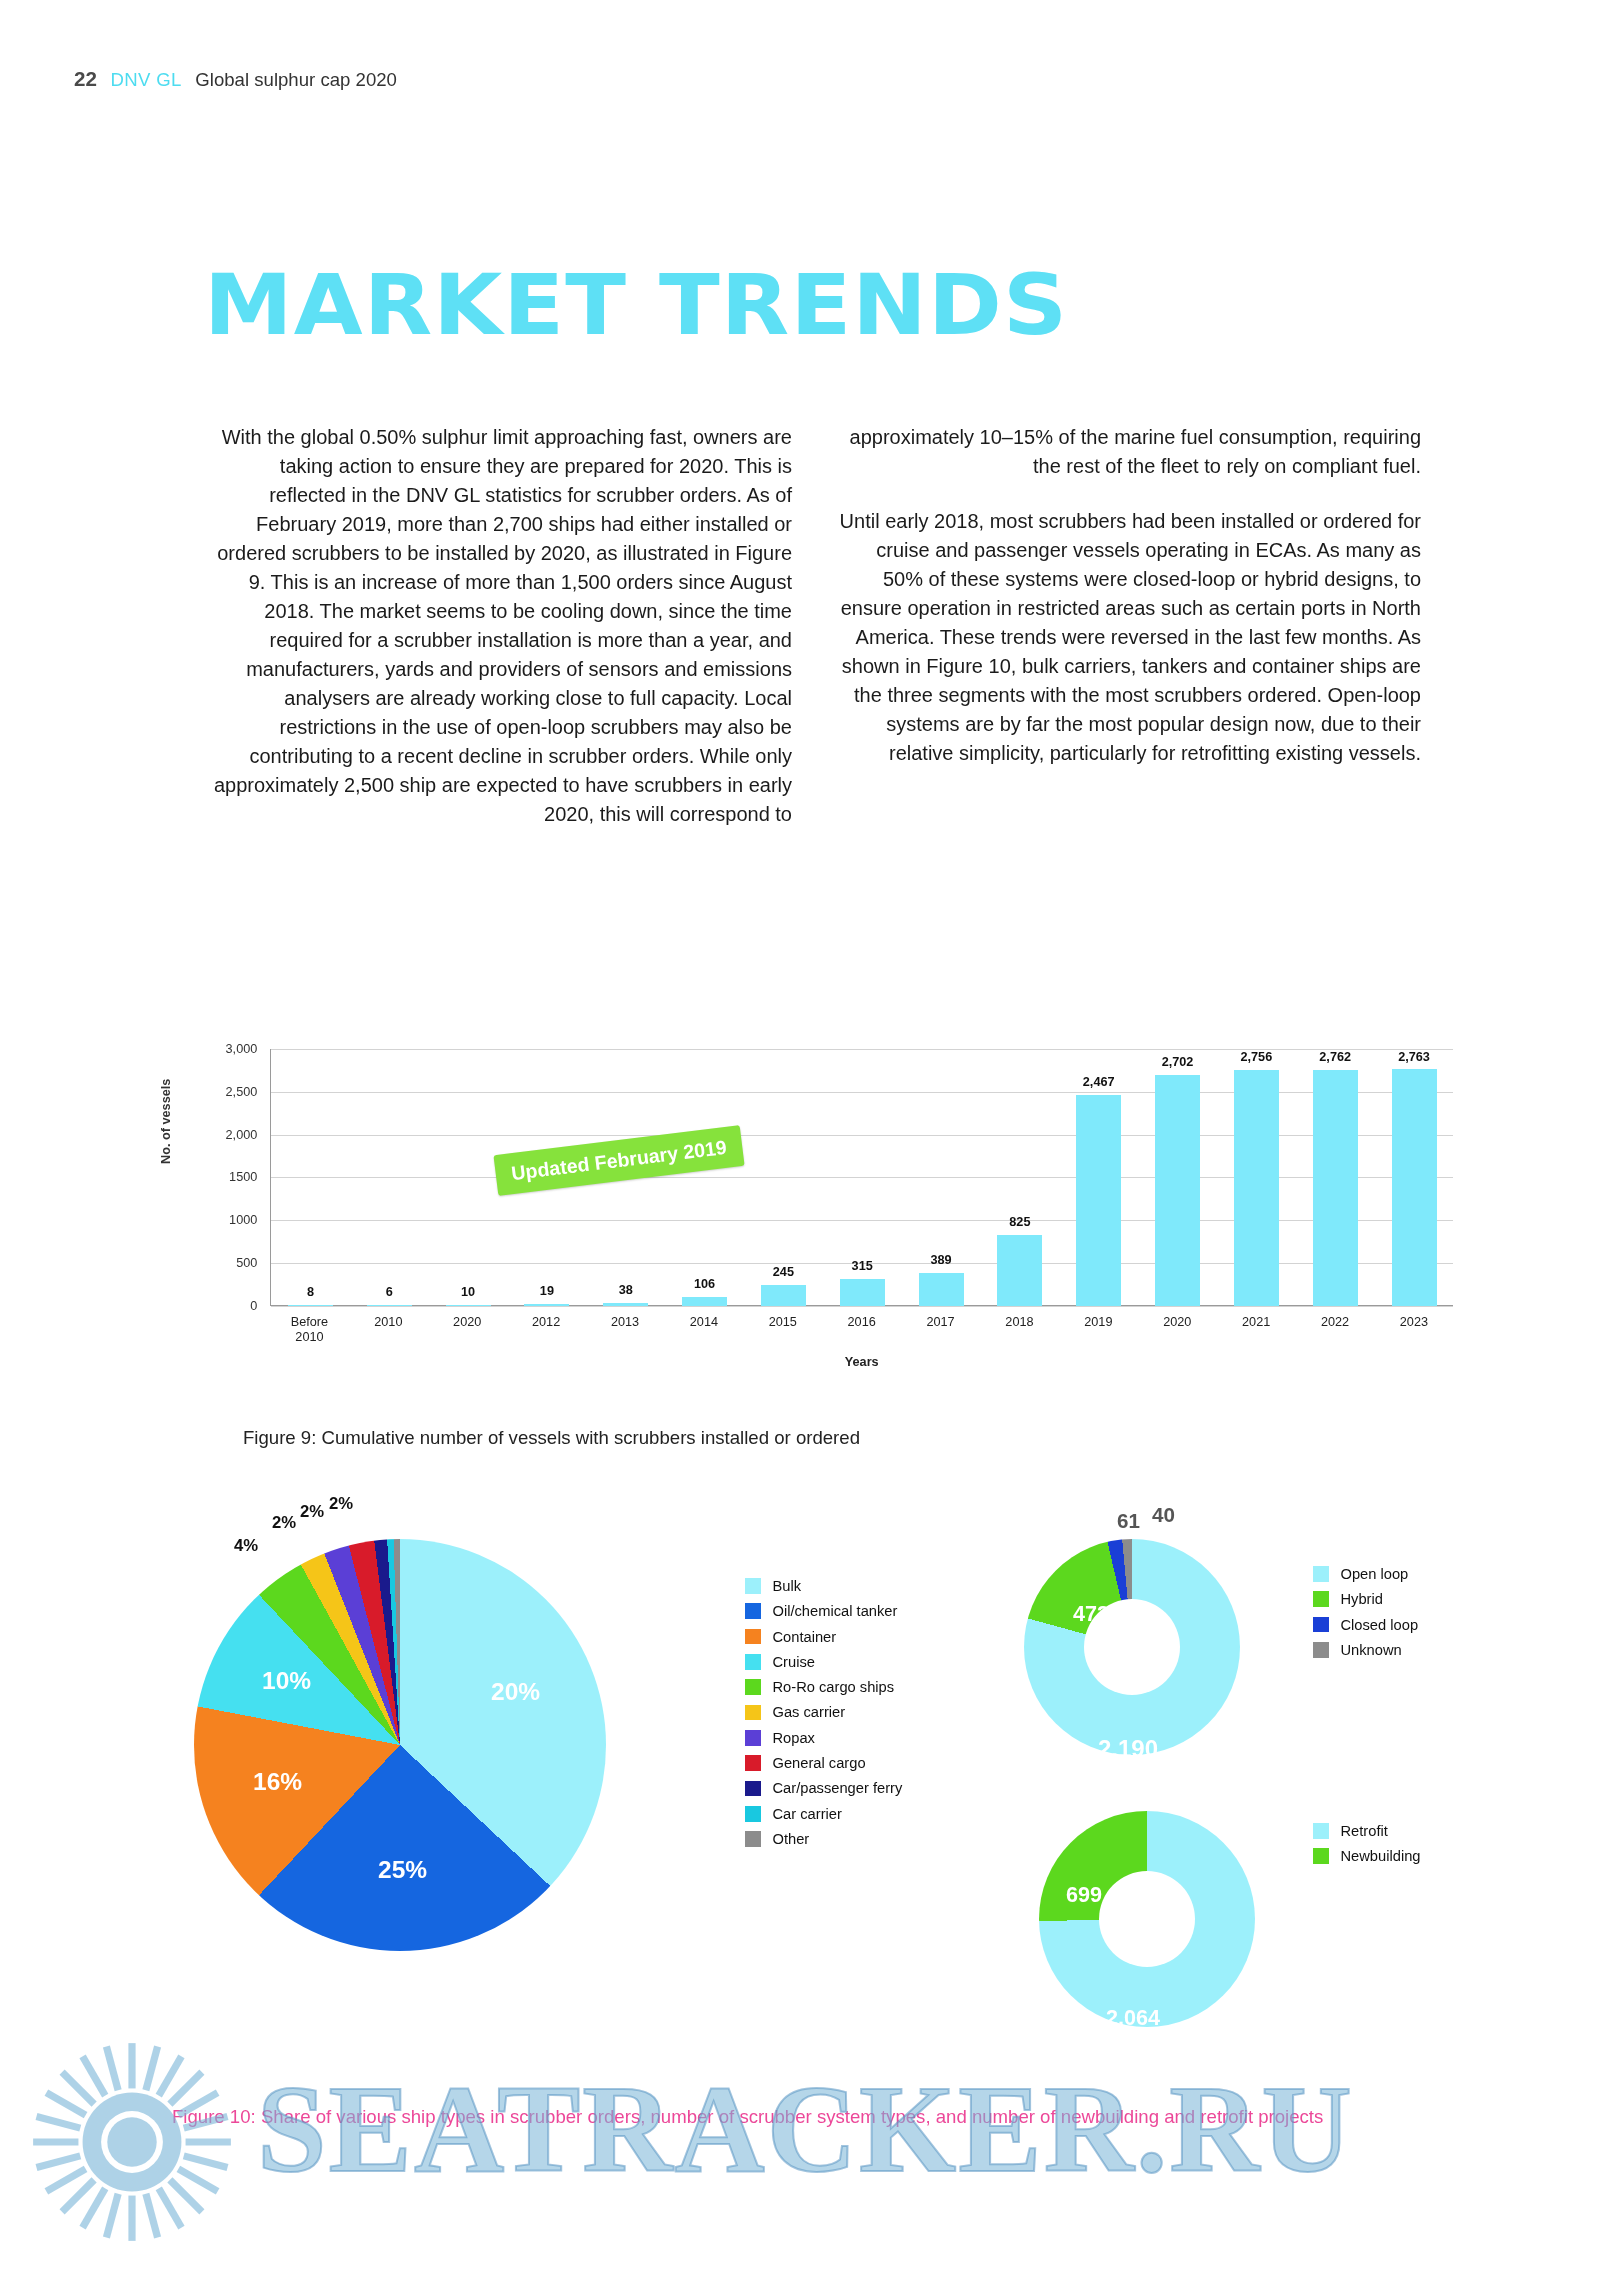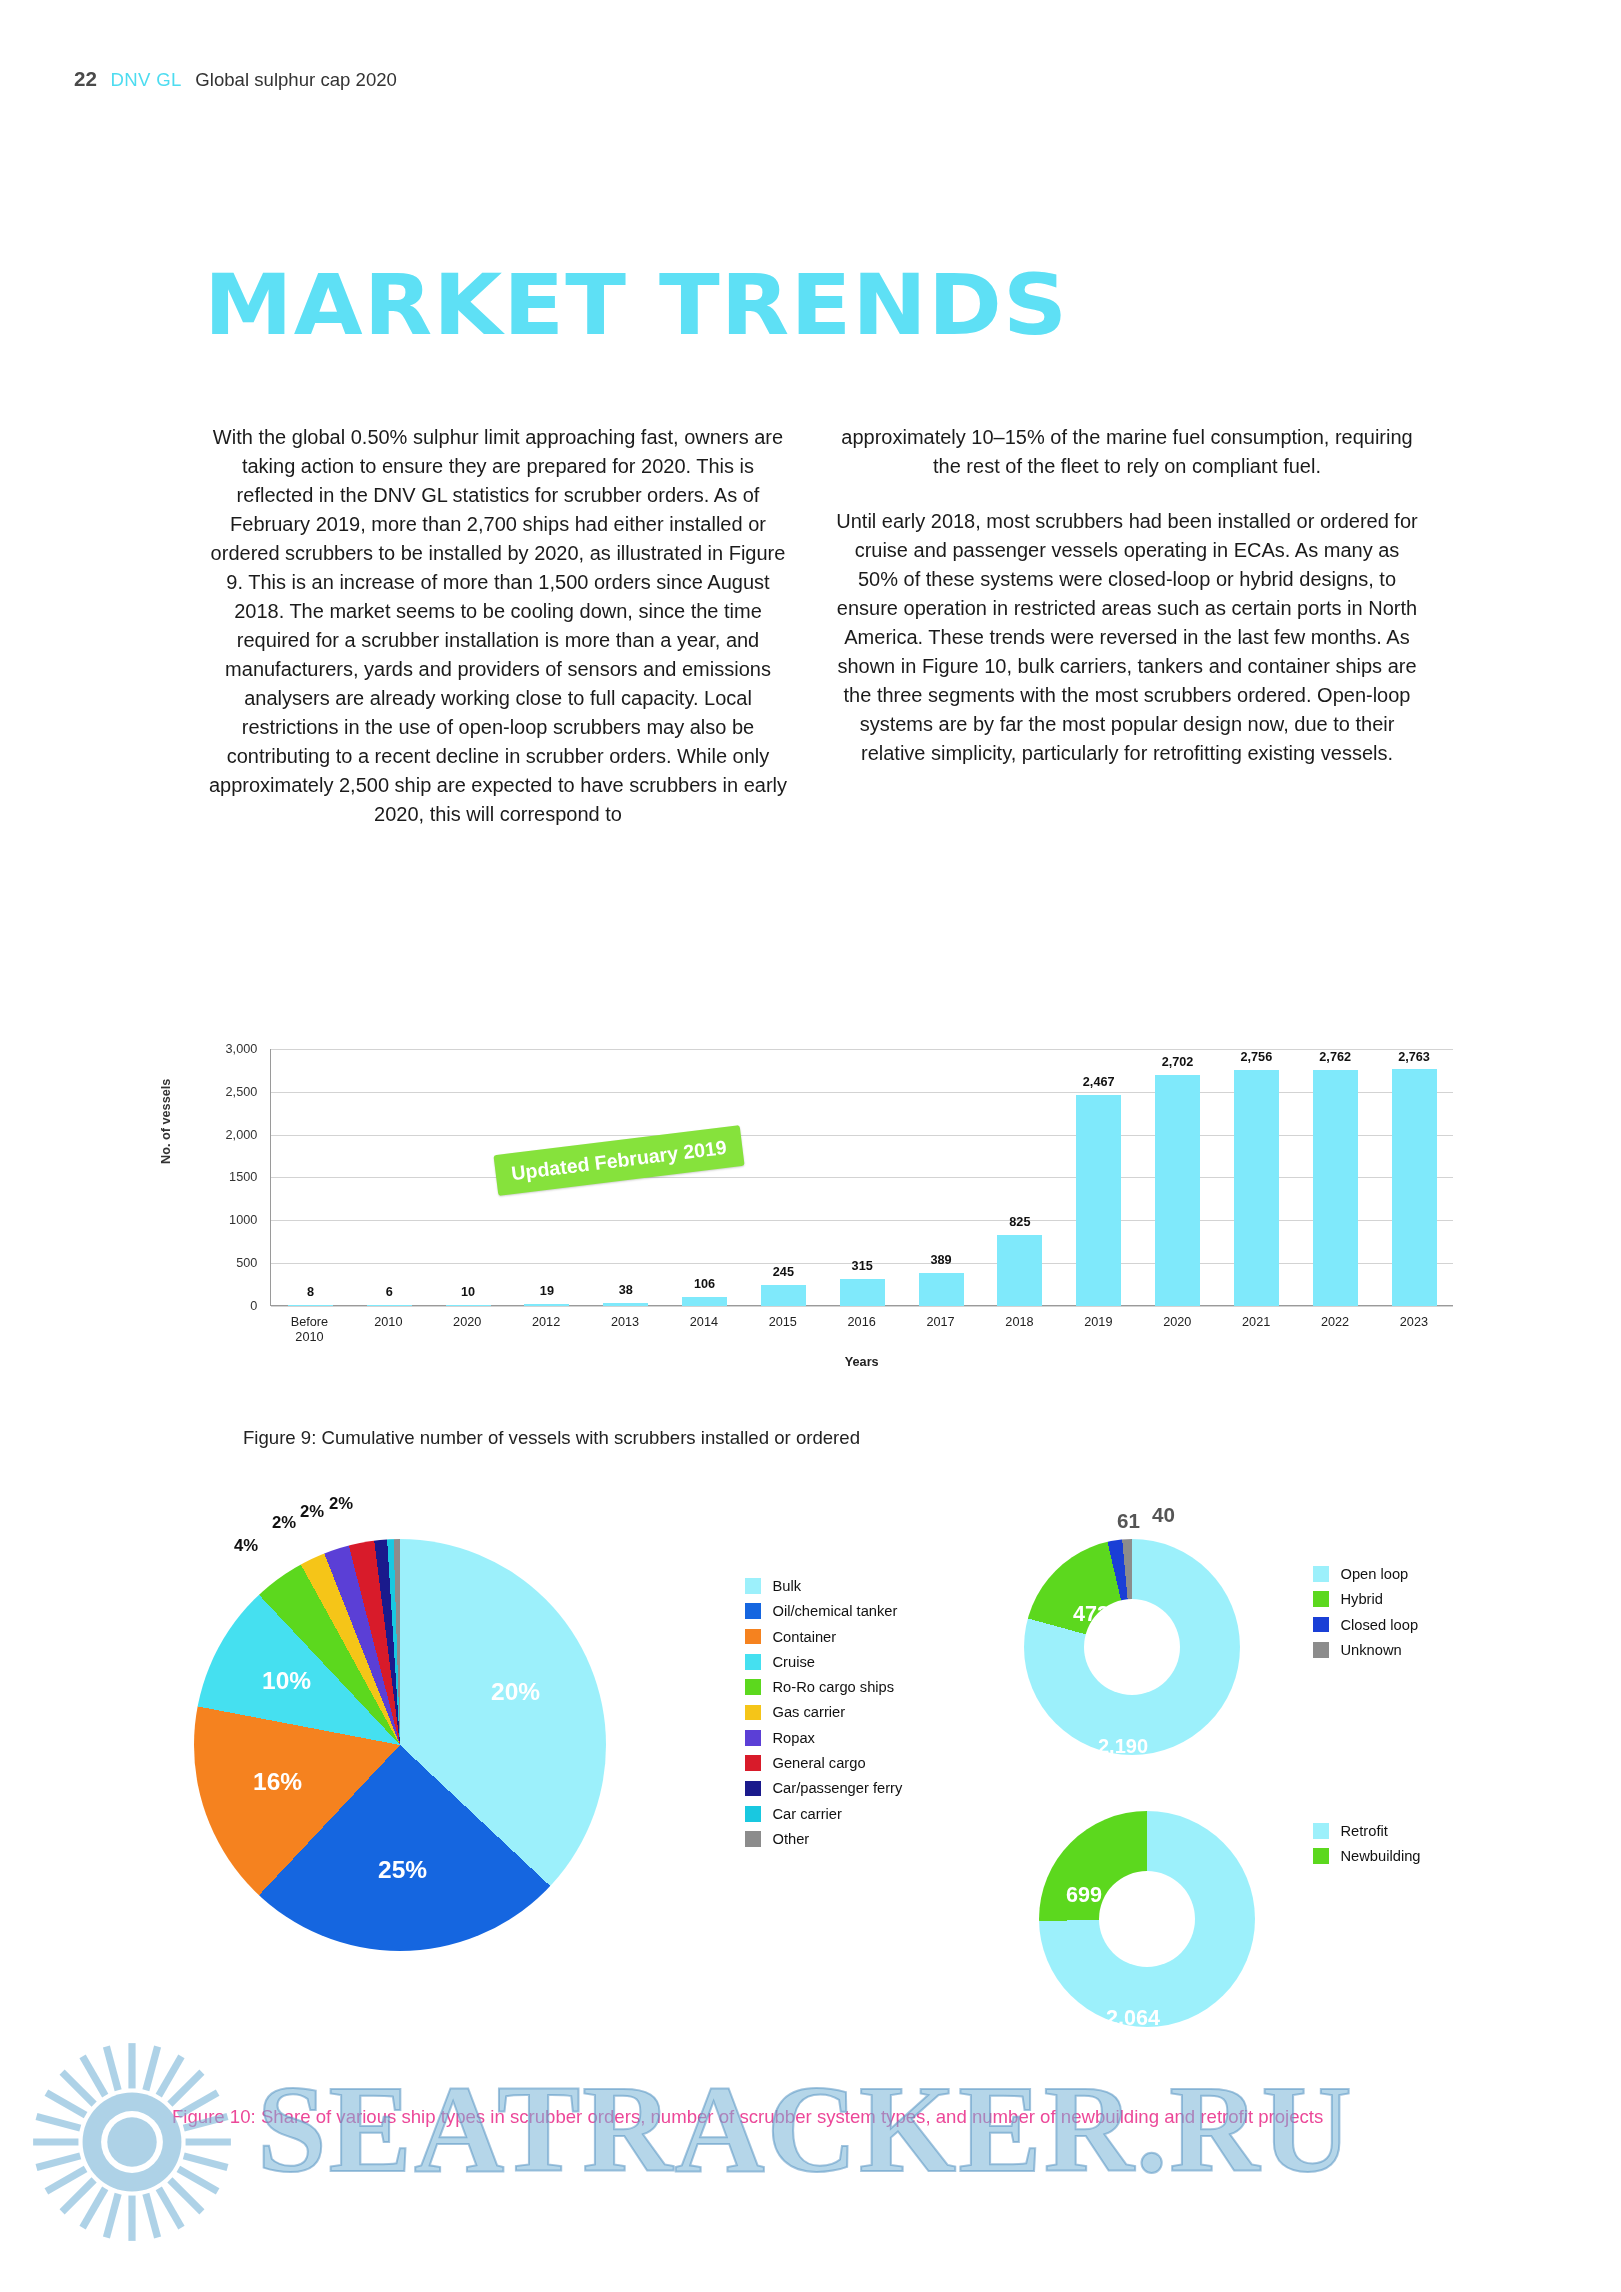--- a/index.html
+++ b/index.html
@@ -23,21 +23,21 @@
     color:#5ee0f5;letter-spacing:1px;
     font-family:"DejaVu Sans", sans-serif;
     transform:scaleX(1.06);transform-origin:left top;
   }
 
   
   .cols{position:absolute;left:204px;top:423px;width:1220px;display:flex;gap:41px;}
   .col{width:588px;}
   .col p{
     margin:0 0 25.5px 0;font-size:20px;line-height:29px;color:#1b1b1b;
-    text-align:center;
+    text-align:right;
   }
 
   
   .barchart{position:absolute;left:167px;top:1039px;width:1304px;height:323px;}
   .bc-ylabel{
     position:absolute;left:-7.8px;top:125px;font-size:12.7px;font-weight:bold;color:#333;
     transform:rotate(-90deg);transform-origin:left top;white-space:nowrap;
   }
   .bc-plot{position:absolute;left:103px;top:9.8px;right:17.6px;height:257px;border-left:1px solid #9a9a9a;}
   .bc-grid{position:absolute;inset:0;}
@@ -276,21 +276,21 @@
       <div class="leg-row">
         <span class="leg-sw" style="background: rgb(140, 140, 140);"></span>
         <span class="leg-tx">Other</span>
       </div>
     </div>
 
   <div class="donut1" id="donut-1" style="background: conic-gradient(rgb(156, 240, 251) 0deg, rgb(156, 240, 251) 285.34deg, rgb(92, 216, 30) 285.34deg, rgb(92, 216, 30) 346.84deg, rgb(26, 63, 214) 346.84deg, rgb(26, 63, 214) 354.79deg, rgb(140, 140, 140) 354.79deg, rgb(140, 140, 140) 360deg);">
     <div class="hole"></div>
   </div>
   <div id="donut1-labels">
-      <div class="d-lab" style="left: 1098px; top: 1735px; color: rgb(255, 255, 255); font-size: 20px; text-align: center;">2,190</div>
+      <div class="d-lab" style="left: 1098px; top: 1735px; color: rgb(255, 255, 255); font-size: 24px; text-align: center;">2,190</div>
       <div class="d-lab" style="left: 1073px; top: 1601px; color: rgb(255, 255, 255); font-size: 21.6px;">472</div>
       <div class="d-lab" style="left: 1117px; top: 1509px; color: rgb(85, 85, 85); font-size: 20.6px;">61</div>
       <div class="d-lab" style="left: 1152px; top: 1503px; color: rgb(85, 85, 85); font-size: 20.6px;">40</div>
     </div>
   <div class="donutlegend1" id="donut-legend-1">
       <div class="leg-row">
         <span class="leg-sw" style="background: rgb(156, 240, 251);"></span>
         <span class="leg-tx">Open loop</span>
       </div>
       <div class="leg-row">

